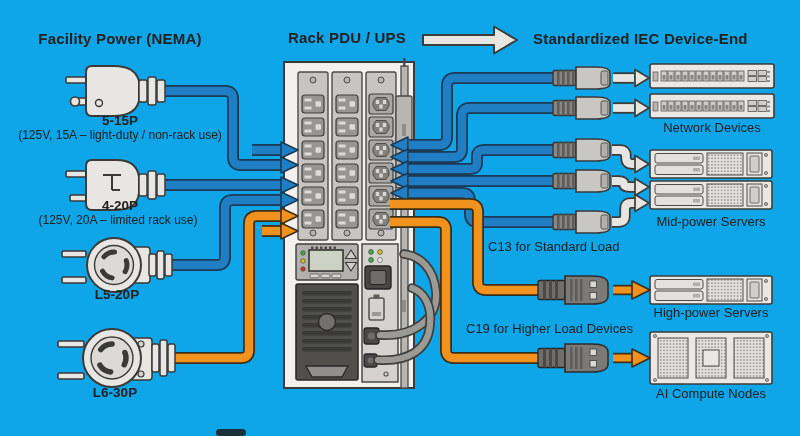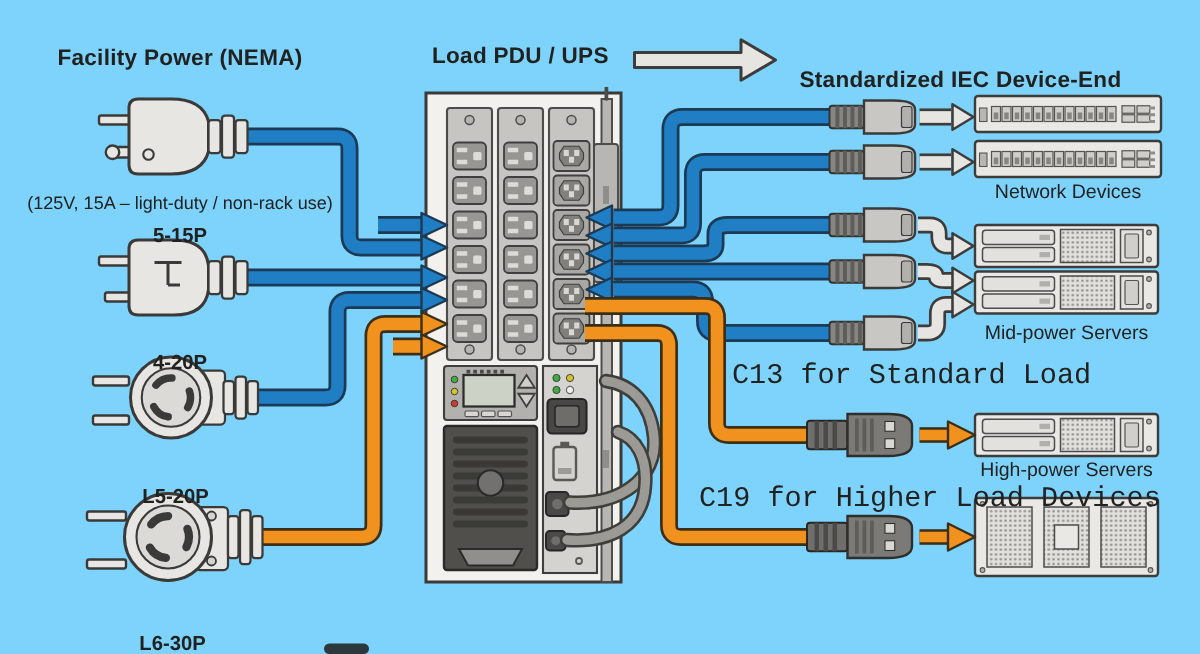--- a/index.html
+++ b/index.html
@@ -1,28 +1,28 @@
 <!DOCTYPE html>
 <html><head>
 <meta charset="utf-8">
 <style>
   html,body{margin:0;padding:0;background:#b9b7b3;}
   .stage{
     position:relative;width:800px;height:436px;overflow:hidden;
-    background:#7dd3fc;
+    background:#0ea5e9;
     font-family:"Liberation Sans", sans-serif;
   }
   .stage svg{position:absolute;left:0;top:0;}
   .lbl{position:absolute;color:#21211f;white-space:nowrap;line-height:1.1;}
   .ctr{transform:translateX(-50%);}
   .title{font-weight:bold;font-size:15px;letter-spacing:.2px;}
-  .plug-name{font-weight:bold;font-size:13.5px;margin-top:36px;}
+  .plug-name{font-weight:bold;font-size:13.5px;}
   .plug-spec{font-size:12px;}
   .dev{font-size:13px;}
-  .note{font-size:19px;font-family:Liberation Mono, monospace;}
+  .note{font-size:13px;}
 
   
   .cbU{stroke:#1c3a54;stroke-width:12;fill:none;}
   .cb{stroke:#1f7ec4;stroke-width:8.4;fill:none;}
   .coU{stroke:#3c2f18;stroke-width:12;fill:none;}
   .co{stroke:#f2921e;stroke-width:8.4;fill:none;}
   .hB{fill:#1f7ec4;stroke:#1c3a54;stroke-width:1.6;stroke-linejoin:round;}
   .hO{fill:#f2921e;stroke:#3c2f18;stroke-width:1.6;stroke-linejoin:round;}
   .grU{stroke:#3e3e3b;stroke-width:9.6;fill:none;stroke-linecap:round;}
   .gr{stroke:#9b9a94;stroke-width:6.2;fill:none;stroke-linecap:round;}
@@ -520,29 +520,31 @@
       <circle cx="112" cy="358" r="14" fill="none" stroke="#3a3a38" stroke-width="5.5" stroke-linecap="round" stroke-dasharray="13 16.3" stroke-dashoffset="6"></circle>
     </g>
   </g>
 
   <g>
     <rect x="216" y="429" width="30" height="7" rx="3.5" fill="#1c1c1a" opacity="0.85"></rect>
   </g>
 </svg>
 
 <div class="lbl title ctr" style="left:120px;top:31px">Facility Power (NEMA)</div>
-<div class="lbl title" style="left:288px;top:30px">Load PDU / UPS</div>
-<div class="lbl title" style="left:533px;top:46px">Standardized IEC Device-End</div>
+<div class="lbl title" style="left:288px;top:30px">Rack PDU / UPS</div>
+<div class="lbl title" style="left:533px;top:31px">Standardized IEC Device-End</div>
 
 <div class="lbl plug-name ctr" style="left:120px;top:114px">5-15P</div>
 <div class="lbl plug-spec ctr" style="left:120px;top:129px">(125V, 15A – light-duty / non-rack use)</div>
 <div class="lbl plug-name ctr" style="left:120px;top:199px">4-20P</div>
+<div class="lbl plug-spec ctr" style="left:118px;top:214px">(125V, 20A – limited rack use)</div>
 <div class="lbl plug-name ctr" style="left:117px;top:288px">L5-20P</div>
 <div class="lbl plug-name ctr" style="left:115px;top:386px">L6-30P</div>
 
 <div class="lbl dev ctr" style="left:712px;top:121px">Network Devices</div>
 <div class="lbl dev ctr" style="left:711px;top:306px">High-power Servers</div>
 <div class="lbl dev ctr" style="left:711px;top:215px">Mid-power Servers</div>
+<div class="lbl dev ctr" style="left:711px;top:387px">AI Compute Nodes</div>
 
 <div class="lbl note" style="left:488px;top:240px">C13 for Standard Load</div>
 <div class="lbl note" style="left:466px;top:322px">C19 for Higher Load Devices</div>
 
 </div>
 
 </body></html>

